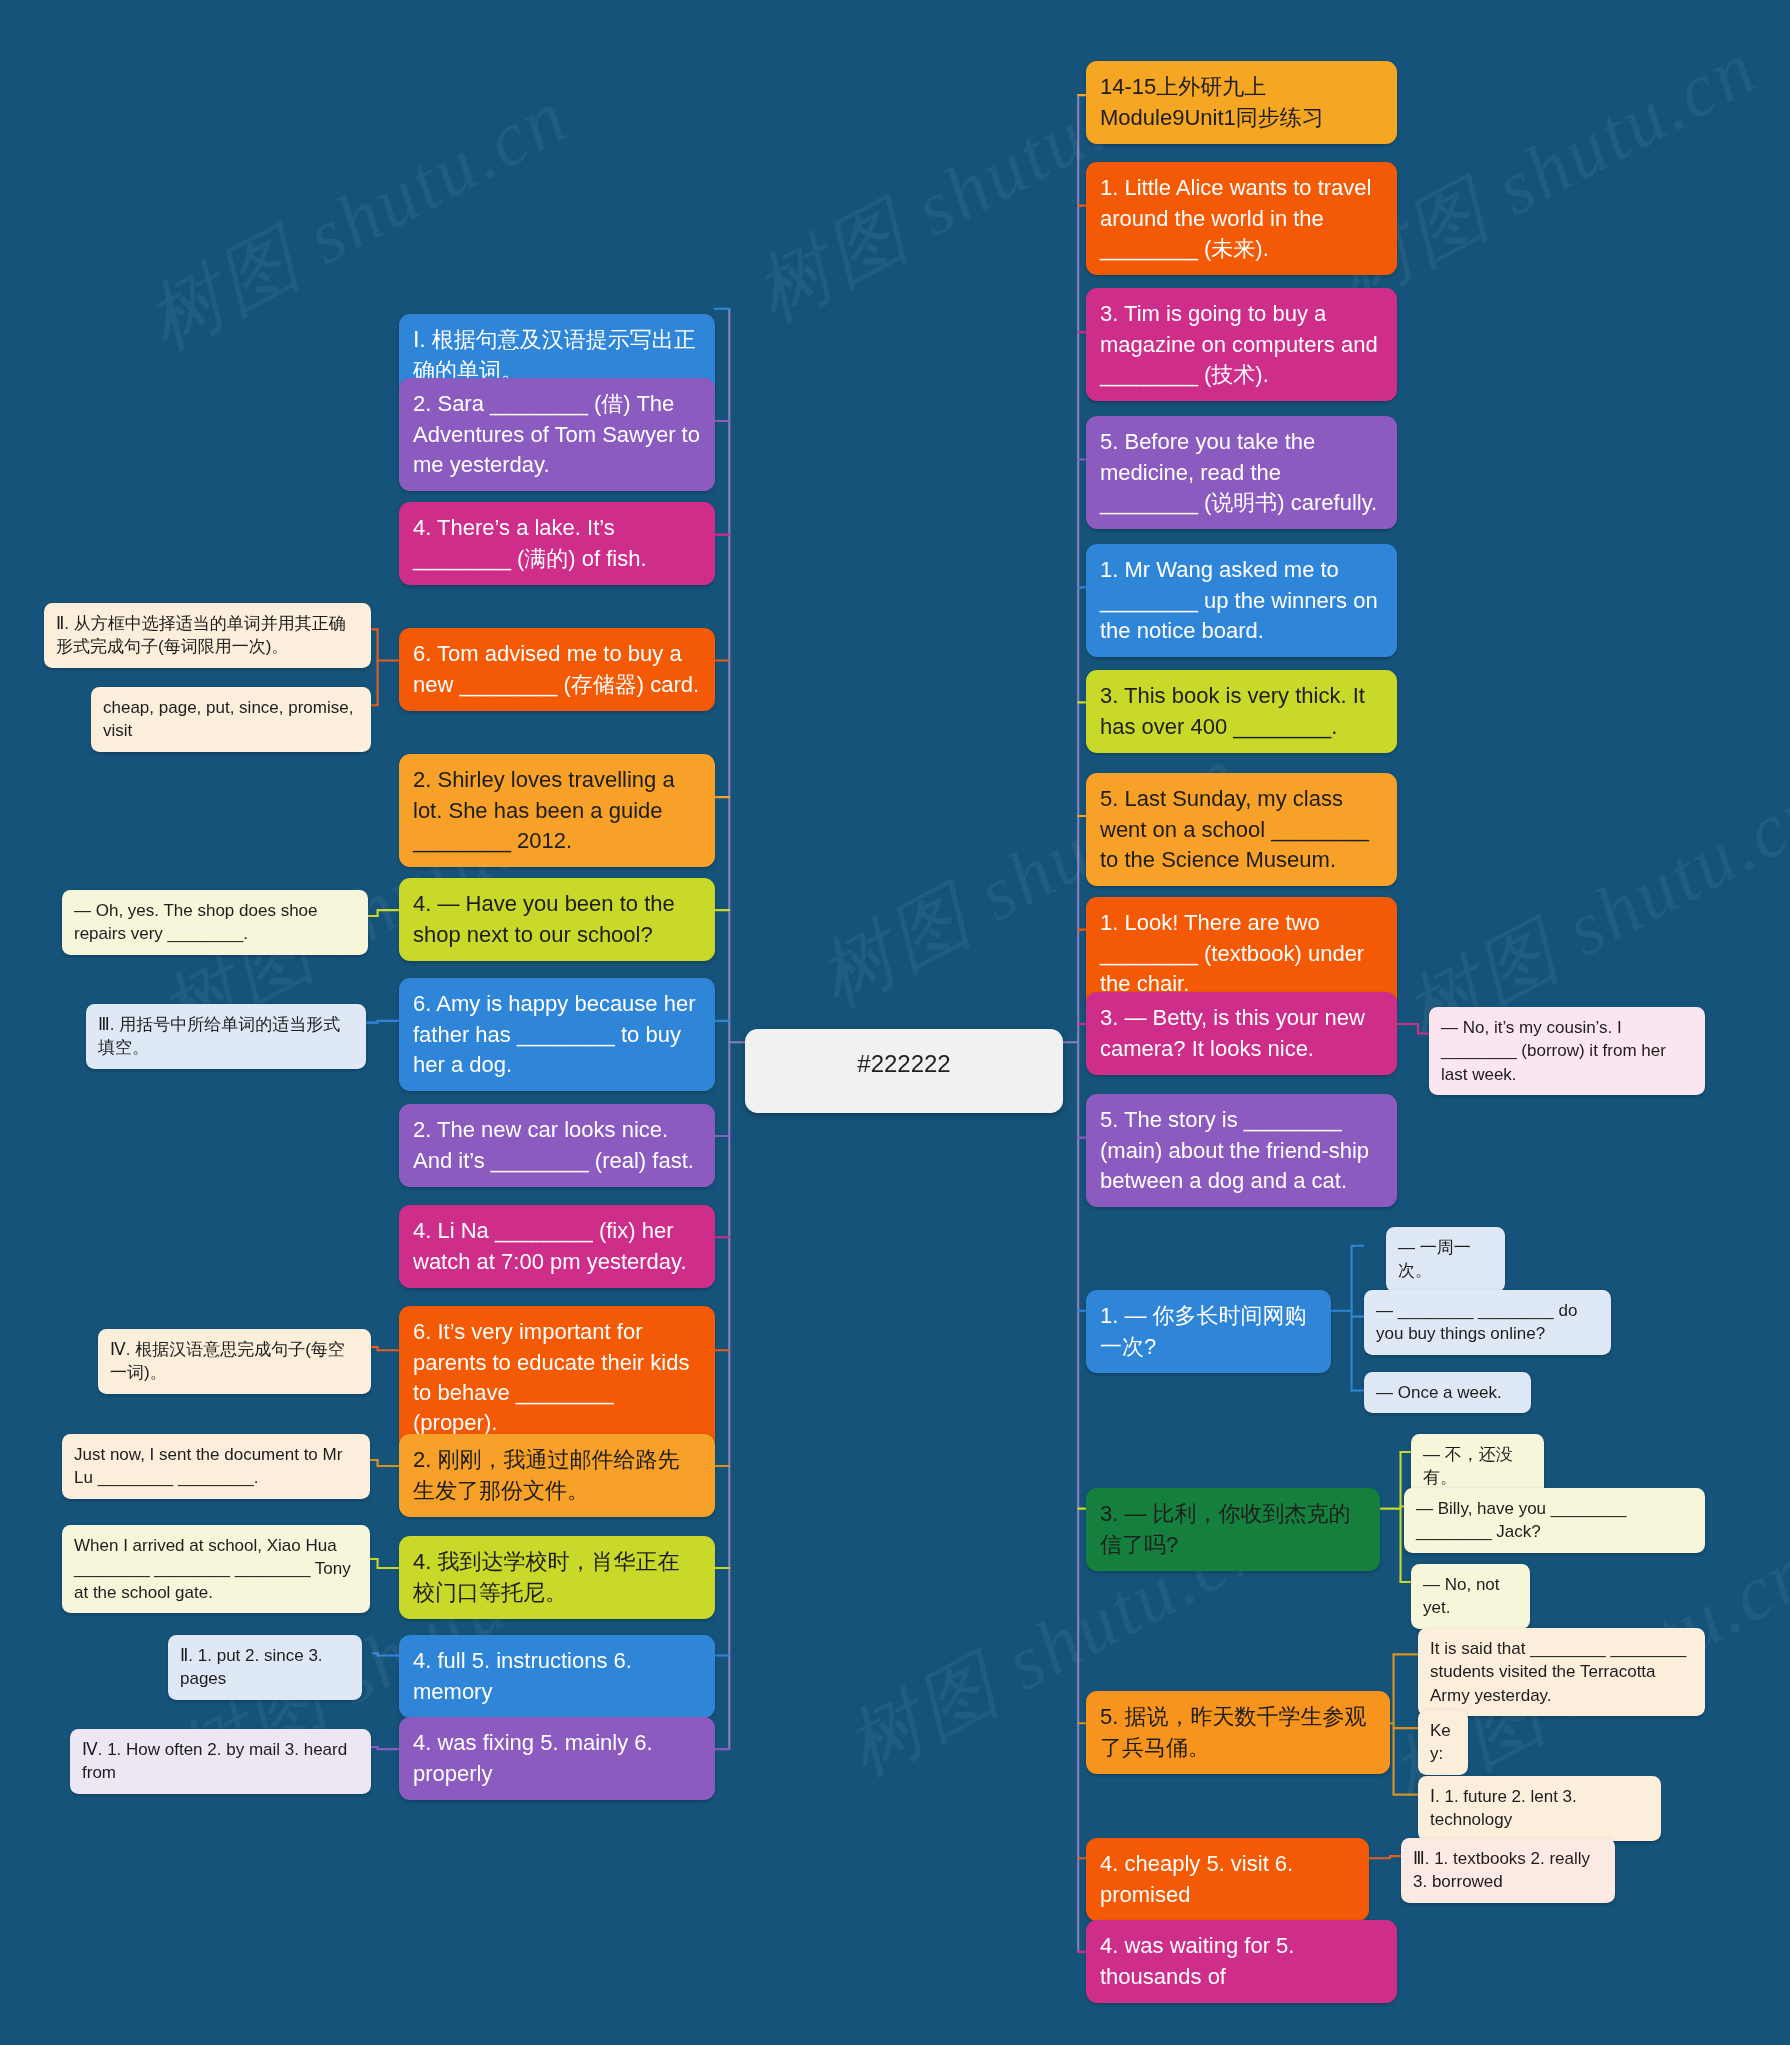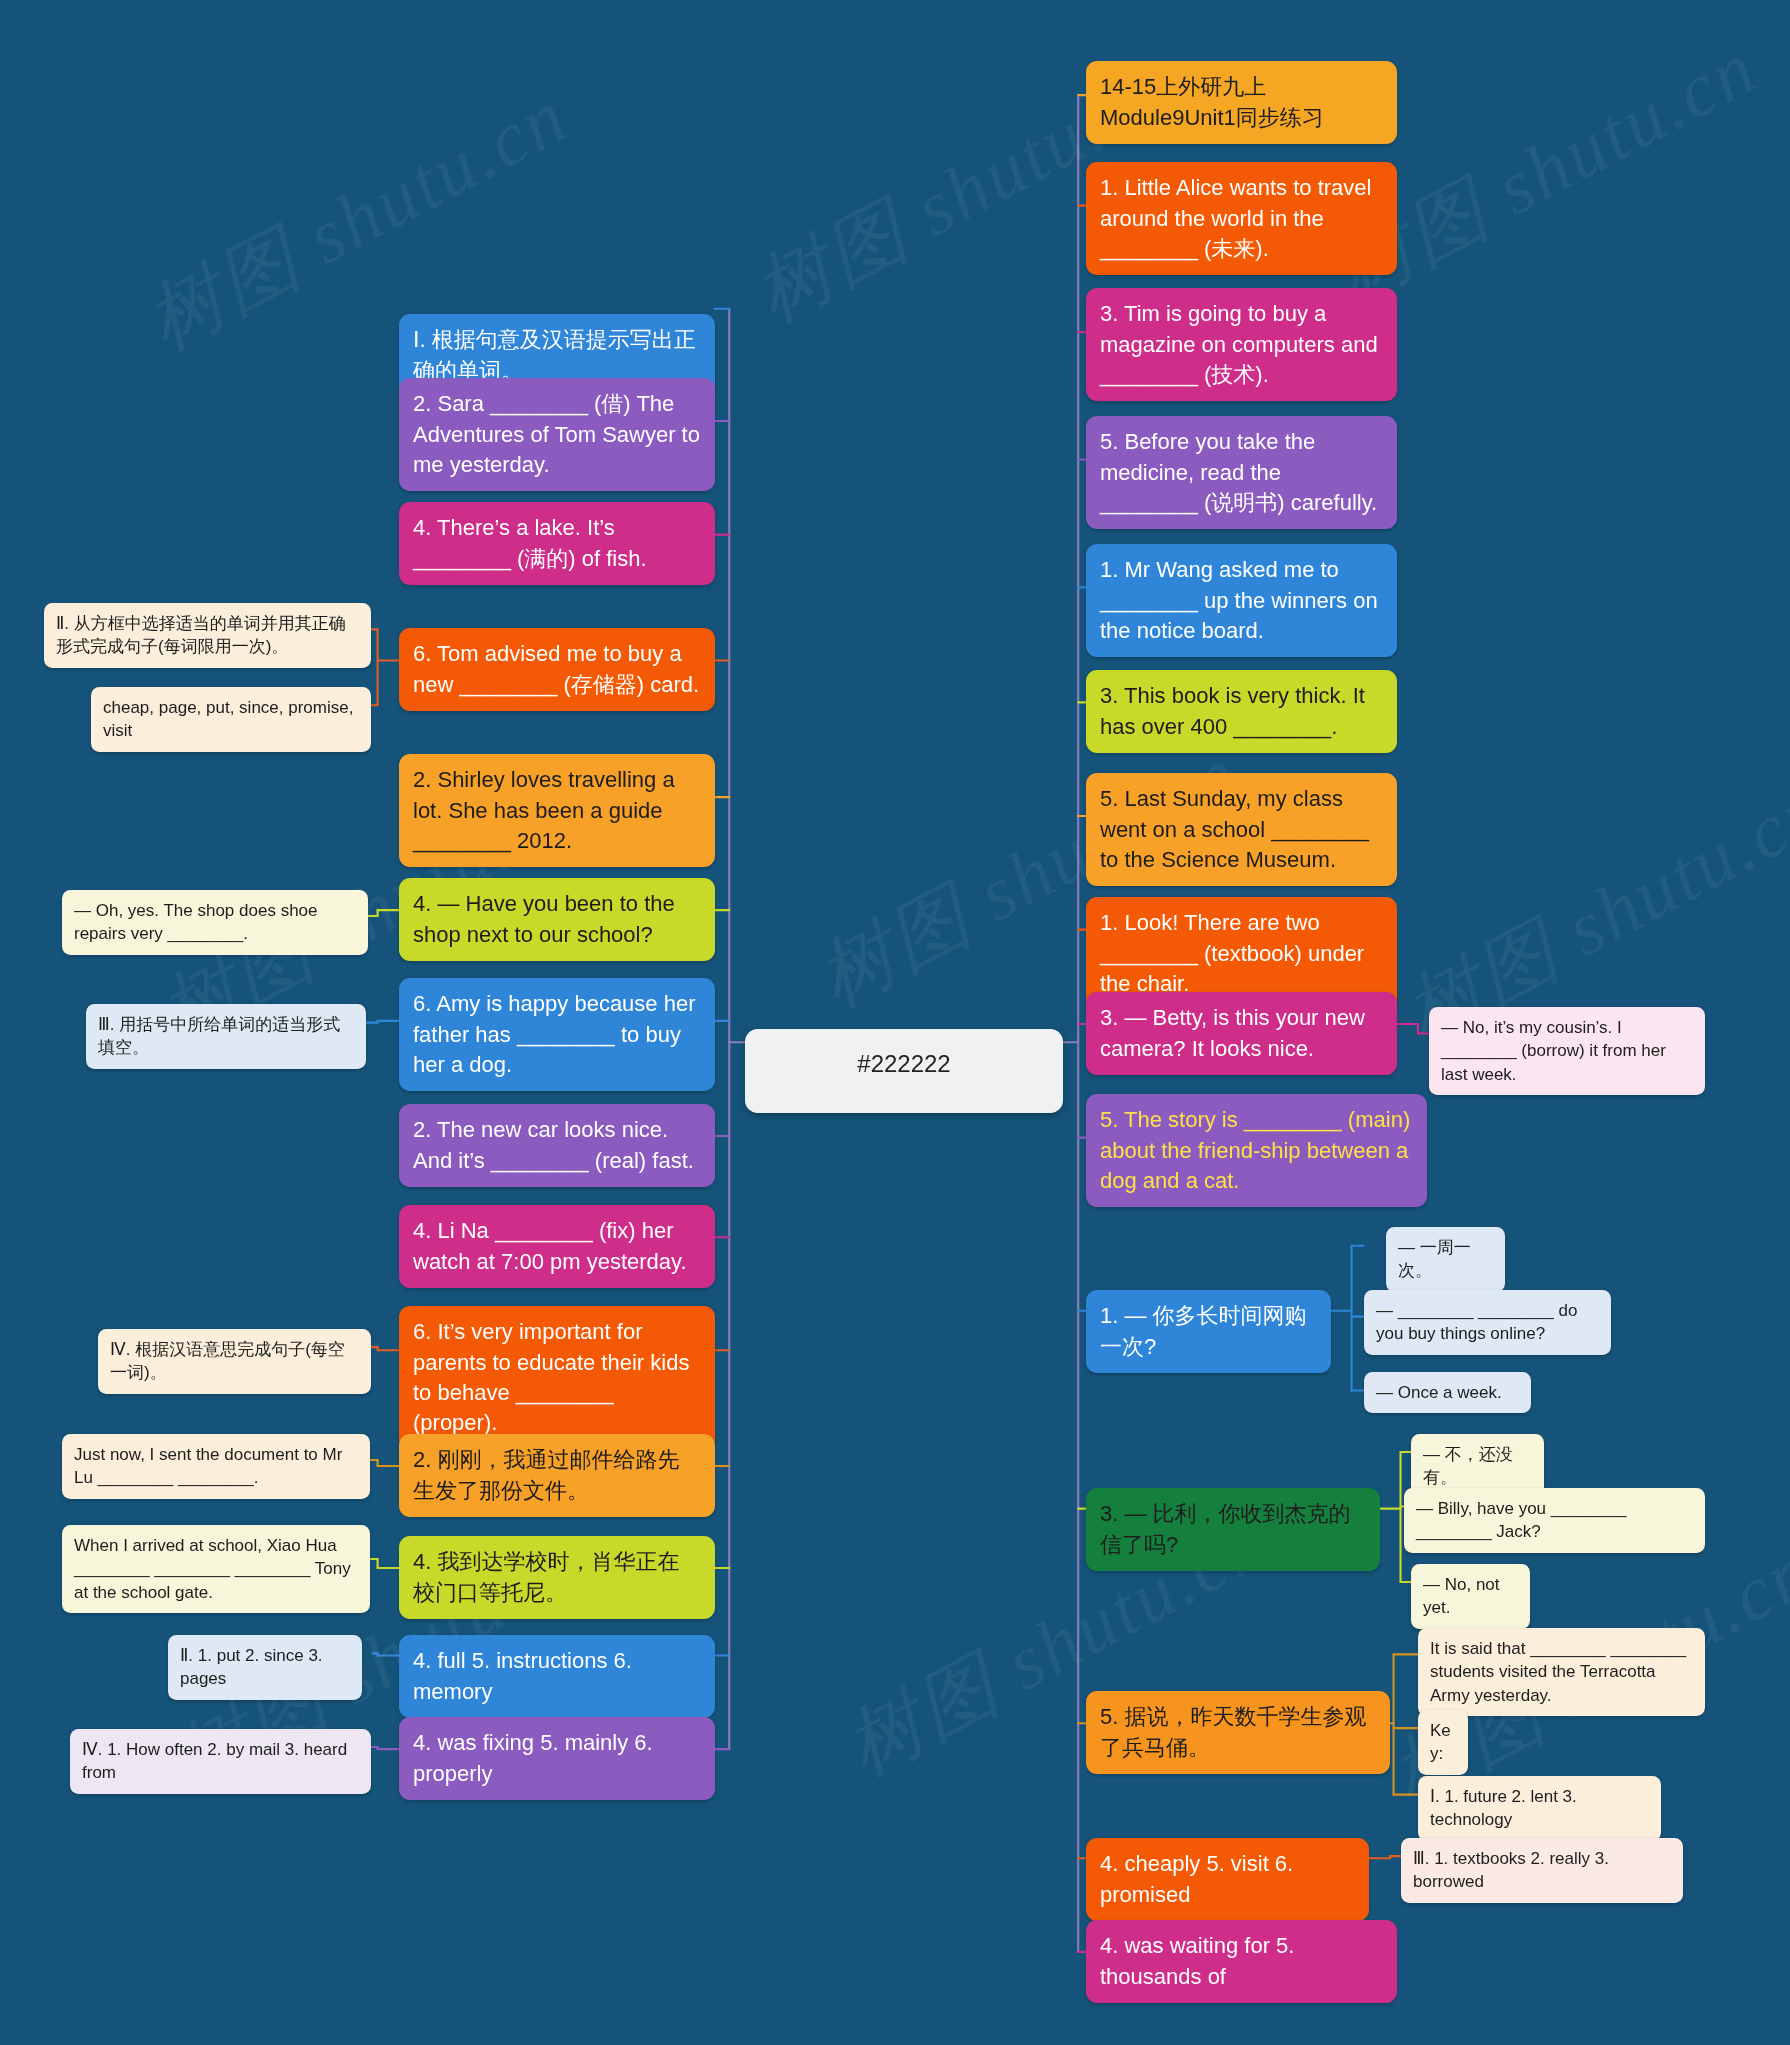--- a/index.html
+++ b/index.html
@@ -131,35 +131,35 @@
       <div class="node lvl1" style="left: 1086px; top: 61px; width: 311px; min-height: 68px; background: rgb(245, 166, 35); color: rgb(29, 29, 29);"><span>14-15上外研九上Module9Unit1同步练习</span></div>
       <div class="node lvl1" style="left: 1086px; top: 162px; width: 311px; min-height: 86px; background: rgb(244, 90, 6); color: rgb(255, 255, 255);"><span>1. Little Alice wants to travel around the world in the ________ (未来).</span></div>
       <div class="node lvl1" style="left: 1086px; top: 288px; width: 311px; min-height: 87px; background: rgb(207, 45, 138); color: rgb(255, 255, 255);"><span>3. Tim is going to buy a magazine on computers and ________ (技术).</span></div>
       <div class="node lvl1" style="left: 1086px; top: 416px; width: 311px; min-height: 86px; background: rgb(139, 91, 192); color: rgb(255, 255, 255);"><span>5. Before you take the medicine, read the ________ (说明书) carefully.</span></div>
       <div class="node lvl1" style="left: 1086px; top: 544px; width: 311px; min-height: 86px; background: rgb(47, 134, 216); color: rgb(255, 255, 255);"><span>1. Mr Wang asked me to ________ up the winners on the notice board.</span></div>
       <div class="node lvl1" style="left: 1086px; top: 670px; width: 311px; min-height: 64px; background: rgb(200, 217, 42); color: rgb(29, 29, 29);"><span>3. This book is very thick. It has over 400 ________.</span></div>
       <div class="node lvl1" style="left: 1086px; top: 773px; width: 311px; min-height: 86px; background: rgb(247, 161, 40); color: rgb(29, 29, 29);"><span>5. Last Sunday, my class went on a school ________ to the Science Museum.</span></div>
       <div class="node lvl1" style="left: 1086px; top: 897px; width: 311px; min-height: 64px; background: rgb(244, 90, 6); color: rgb(255, 255, 255);"><span>1. Look! There are two ________ (textbook) under the chair.</span></div>
       <div class="node lvl1" style="left: 1086px; top: 992px; width: 311px; min-height: 64px; background: rgb(207, 45, 138); color: rgb(255, 255, 255);"><span>3. — Betty, is this your new camera? It looks nice.</span></div>
       <div class="node lvl2" style="left: 1429px; top: 1007px; width: 276px; min-height: 52px; background: rgb(251, 229, 241); color: rgb(29, 29, 29);"><span>— No, it’s my cousin’s. I ________ (borrow) it from her last week.</span></div>
-      <div class="node lvl1" style="left: 1086px; top: 1094px; width: 341px; min-height: 86px; background: rgb(139, 91, 192); color: #fde047;"><span>5. The story is ________ (main) about the friend-ship between a dog and a cat.</span></div>
+      <div class="node lvl1" style="left: 1086px; top: 1094px; width: 311px; min-height: 86px; background: rgb(139, 91, 192); color: #ffffff;"><span>5. The story is ________ (main) about the friend-ship between a dog and a cat.</span></div>
       <div class="node lvl1" style="left: 1086px; top: 1290px; width: 245px; min-height: 41px; background: rgb(47, 134, 216); color: rgb(255, 255, 255);"><span>1. — 你多长时间网购一次?</span></div>
       <div class="node lvl2" style="left: 1364px; top: 1227px; width: 119px; min-height: 36px; background: rgb(223, 233, 245); color: rgb(29, 29, 29); margin-left: 22px;"><span>— 一周一次。</span></div>
       <div class="node lvl2" style="left: 1364px; top: 1290px; width: 247px; min-height: 52px; background: rgb(223, 233, 245); color: rgb(29, 29, 29);"><span>— ________ ________ do you buy things online?</span></div>
       <div class="node lvl2" style="left: 1364px; top: 1372px; width: 167px; min-height: 36px; background: rgb(223, 233, 245); color: rgb(29, 29, 29);"><span>— Once a week.</span></div>
       <div class="node lvl1" style="left: 1086px; top: 1488px; width: 294px; min-height: 41px; background: #15803d; color: rgb(29, 29, 29);"><span>3. — 比利，你收到杰克的信了吗?</span></div>
       <div class="node lvl2" style="left: 1411px; top: 1434px; width: 133px; min-height: 36px; background: rgb(247, 246, 218); color: rgb(29, 29, 29);"><span>— 不，还没有。</span></div>
       <div class="node lvl2" style="left: 1404px; top: 1488px; width: 301px; min-height: 36px; background: rgb(247, 246, 218); color: rgb(29, 29, 29);"><span>— Billy, have you ________ ________ Jack?</span></div>
       <div class="node lvl2" style="left: 1411px; top: 1564px; width: 119px; min-height: 36px; background: rgb(247, 246, 218); color: rgb(29, 29, 29);"><span>— No, not yet.</span></div>
       <div class="node lvl1" style="left: 1086px; top: 1691px; width: 304px; min-height: 64px; background: rgb(247, 148, 30); color: rgb(29, 29, 29);"><span>5. 据说，昨天数千学生参观了兵马俑。</span></div>
       <div class="node lvl2" style="left: 1418px; top: 1628px; width: 287px; min-height: 52px; background: rgb(251, 238, 219); color: rgb(29, 29, 29);"><span>It is said that ________ ________ students visited the Terracotta Army yesterday.</span></div>
       <div class="node lvl2" style="left: 1418px; top: 1710px; width: 50px; min-height: 36px; background: rgb(251, 238, 219); color: rgb(29, 29, 29);"><span>Key:</span></div>
       <div class="node lvl2" style="left: 1418px; top: 1776px; width: 243px; min-height: 36px; background: rgb(251, 238, 219); color: rgb(29, 29, 29);"><span>Ⅰ. 1. future 2. lent 3. technology</span></div>
       <div class="node lvl1" style="left: 1086px; top: 1838px; width: 283px; min-height: 41px; background: rgb(244, 90, 6); color: rgb(255, 255, 255);"><span>4. cheaply 5. visit 6. promised</span></div>
-      <div class="node lvl2" style="left: 1401px; top: 1838px; width: 282px; min-height: 36px; background: rgb(251, 233, 227); color: rgb(29, 29, 29);"><span>Ⅲ. 1. textbooks 2. really 3. borrowed</span></div>
+      <div class="node lvl2" style="left: 1401px; top: 1838px; width: 214px; min-height: 36px; background: rgb(251, 233, 227); color: rgb(29, 29, 29);"><span>Ⅲ. 1. textbooks 2. really 3. borrowed</span></div>
       <div class="node lvl1" style="left: 1086px; top: 1920px; width: 311px; min-height: 64px; background: rgb(207, 45, 138); color: rgb(255, 255, 255);"><span>4. was waiting for 5. thousands of</span></div>
       <div class="node lvl1" style="left: 399px; top: 276px; width: 316px; min-height: 64px; background: rgb(47, 134, 216); color: rgb(255, 255, 255); margin-top: 38px;"><span>Ⅰ. 根据句意及汉语提示写出正确的单词。</span></div>
       <div class="node lvl1" style="left: 399px; top: 378px; width: 316px; min-height: 86px; background: rgb(139, 91, 192); color: rgb(255, 255, 255);"><span>2. Sara ________ (借) The Adventures of Tom Sawyer to me yesterday.</span></div>
       <div class="node lvl1" style="left: 399px; top: 502px; width: 316px; min-height: 64px; background: rgb(207, 45, 138); color: rgb(255, 255, 255);"><span>4. There’s a lake. It’s ________ (满的) of fish. </span></div>
       <div class="node lvl1" style="left: 399px; top: 628px; width: 316px; min-height: 64px; background: rgb(244, 90, 6); color: rgb(255, 255, 255);"><span>6. Tom advised me to buy a new ________ (存储器) card.</span></div>
       <div class="node lvl2" style="left: 44px; top: 603px; width: 327px; min-height: 52px; background: rgb(251, 238, 219); color: rgb(29, 29, 29);"><span>Ⅱ. 从方框中选择适当的单词并用其正确形式完成句子(每词限用一次)。</span></div>
       <div class="node lvl2" style="left: 91px; top: 687px; width: 280px; min-height: 36px; background: rgb(251, 238, 219); color: rgb(29, 29, 29);"><span>cheap, page, put, since, promise, visit</span></div>
       <div class="node lvl1" style="left: 399px; top: 754px; width: 316px; min-height: 86px; background: rgb(247, 161, 40); color: rgb(29, 29, 29);"><span>2. Shirley loves travelling a lot. She has been a guide ________ 2012.</span></div>
       <div class="node lvl1" style="left: 399px; top: 878px; width: 316px; min-height: 64px; background: rgb(200, 217, 42); color: rgb(29, 29, 29);"><span>4. — Have you been to the shop next to our school? </span></div>
       <div class="node lvl2" style="left: 62px; top: 890px; width: 306px; min-height: 52px; background: rgb(247, 246, 218); color: rgb(29, 29, 29);"><span>— Oh, yes. The shop does shoe repairs very ________.</span></div>

